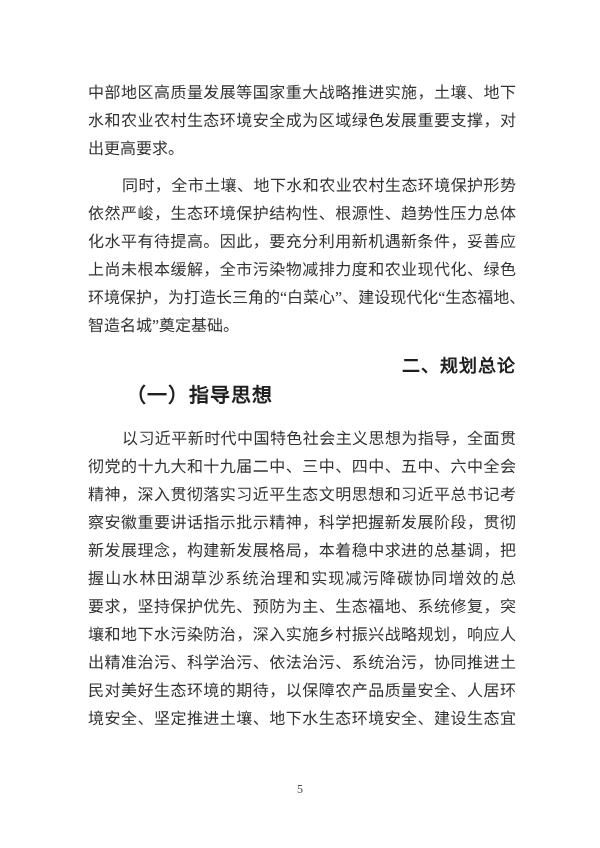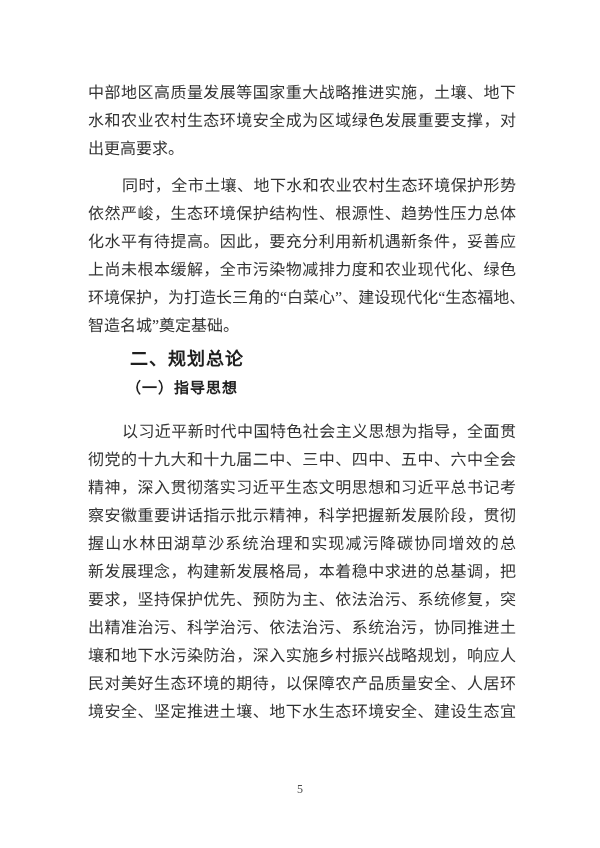--- a/index.html
+++ b/index.html
@@ -27,34 +27,35 @@
   .line {
     text-align: justify;
     text-align-last: justify;
     white-space: nowrap;
     overflow: hidden;
     height: 28px;
   }
   .line.noStretch { text-align-last: left; }
   .line.indent { text-indent: 34px; }
   .h-section {
-    margin-top: 5px;
+    margin-top: 12px;
     padding-left: 42px;
     font-family: "DejaVu Sans", "Liberation Sans", sans-serif;
     font-size: 18px;
     font-weight: 700;
     line-height: 28px;
     color: #1f1f1f;
     letter-spacing: 1px;
+    text-align: right;
   }
   .h-sub {
     margin-top: 1px;
     padding-left: 38px;
     font-family: "Liberation Serif", "DejaVu Serif", serif;
-    font-size: 15px;
+    font-size: 20px;
     font-weight: 700;
     line-height: 28px;
     color: #1f1f1f;
     letter-spacing: 1px;
   }
   .p3 { margin-top: 16px; }
   .footer {
     position: absolute;
     left: 0; top: 782px;
     width: 600px;
@@ -87,25 +88,25 @@
 
     <div class="h-section">二、规划总论</div>
 
     <div class="h-sub">（一）指导思想</div>
 
     <div class="para p3">
         <div class="line indent">以习近平新时代中国特色社会主义思想为指导，全面贯</div>
         <div class="line">彻党的十九大和十九届二中、三中、四中、五中、六中全会</div>
         <div class="line">精神，深入贯彻落实习近平生态文明思想和习近平总书记考</div>
         <div class="line">察安徽重要讲话指示批示精神，科学把握新发展阶段，贯彻</div>
+        <div class="line">新发展理念，构建新发展格局，本着稳中求进的总基调，把</div>
         <div class="line">握山水林田湖草沙系统治理和实现减污降碳协同增效的总</div>
-        <div class="line">新发展理念，构建新发展格局，本着稳中求进的总基调，把</div>
-        <div class="line">要求，坚持保护优先、预防为主、依法治污、系统修复，突</div>
+        <div class="line">要求，坚持保护优先、预防为主、生态福地、系统修复，突</div>
+        <div class="line">壤和地下水污染防治，深入实施乡村振兴战略规划，响应人</div>
         <div class="line">出精准治污、科学治污、依法治污、系统治污，协同推进土</div>
-        <div class="line">壤和地下水污染防治，深入实施乡村振兴战略规划，响应人</div>
         <div class="line">民对美好生态环境的期待，以保障农产品质量安全、人居环</div>
         <div class="line">境安全、坚定推进土壤、地下水生态环境安全、建设生态宜</div>
       </div>
 
   </div>
 
   <div class="footer">5</div>
 </div>
 
 </body></html>

